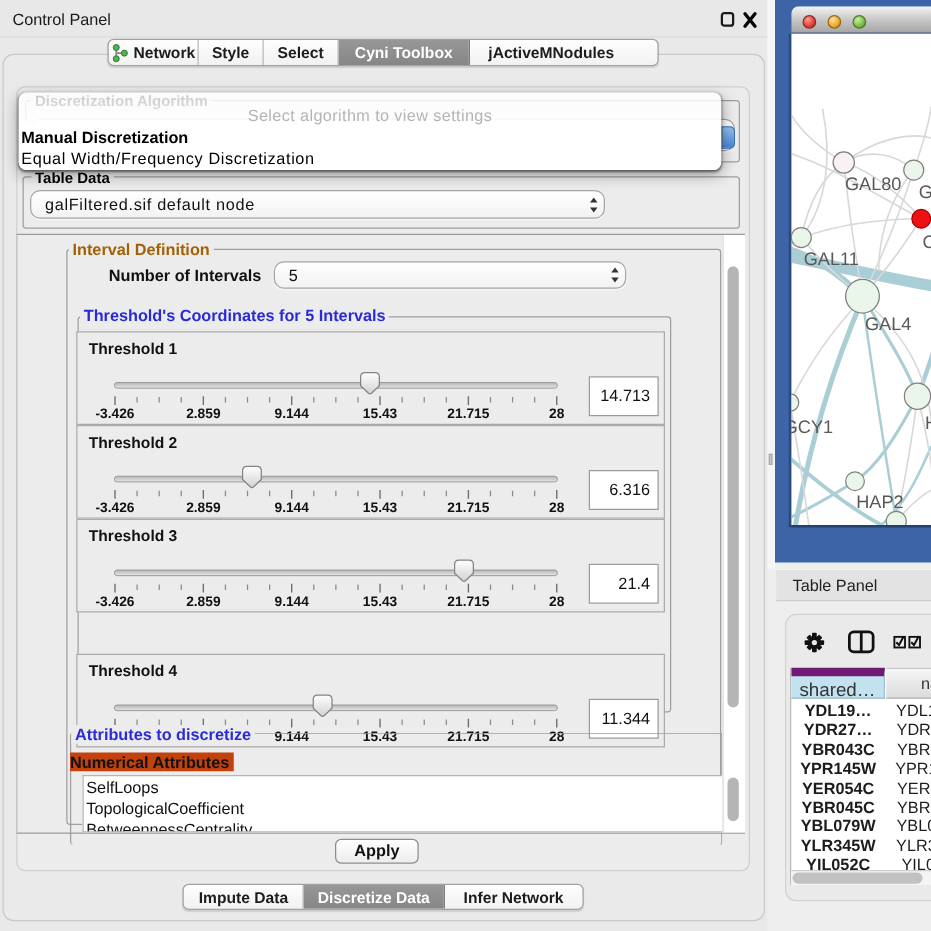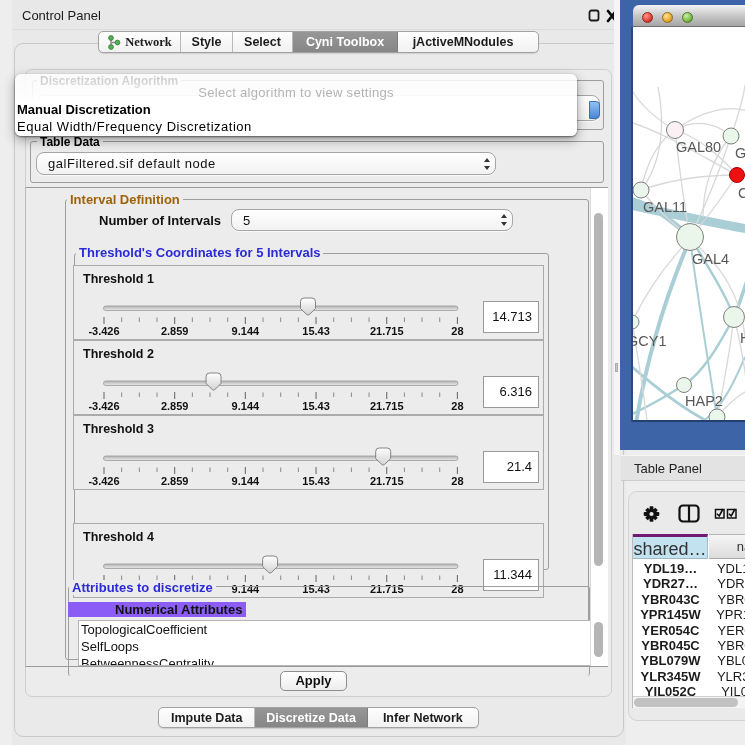--- a/index.html
+++ b/index.html
@@ -2,21 +2,21 @@
 <html><head>
 <meta charset="utf-8">
 <style>
 * { margin:0; padding:0; box-sizing:border-box; }
 html,body { width:745px; height:745px; overflow:hidden; background:#eeeeee;
   font-family:"Liberation Sans", sans-serif; }
 .abs { position:absolute; }
 #stage { position:relative; width:745px; height:745px; }
 
 
-#leftpanel { left:12px; top:0; width:614px; height:745px; background:#e9e9e9; }
+#leftpanel { left:0; top:0; width:614px; height:745px; background:#e9e9e9; }
 #titlebar { left:0; top:0; width:614px; height:30px; background:#e8e8e8; border-bottom:1px solid #dcdcdc; }
 #titlebar .t { position:absolute; left:10px; top:8px; font-size:13px; color:#1a1a1a; }
 #outerpanel { left:2px; top:43px; width:610px; height:694px; border:1px solid #c9c9c9; border-radius:9px; background:#eaeaea; }
 #innerpane { left:13px; top:69px; width:587px; height:628px; border:1px solid #cfcfcf; border-radius:7px; background:#ececec; }
 
 
 .capsule { display:flex; border:1px solid #a2a2a2; border-radius:5px; overflow:hidden;
   background:linear-gradient(#fefefe,#f1f1f1); box-shadow:0 1px 1px rgba(0,0,0,0.12); }
 .seg { display:flex; align-items:center; justify-content:center; font-size:12.5px; font-weight:bold;
   color:#1c1c1c; border-right:1px solid #b9b9b9; height:100%; }
@@ -74,22 +74,22 @@
 #nettitle { left:13px; top:5px; width:112px; height:22px; border-top-left-radius:6px;
   background:linear-gradient(#f4f4f4,#c4c4c4 55%,#a6a6a6); border-bottom:1px solid #6f6f6f; }
 .light { position:absolute; top:7px; width:11px; height:11px; border-radius:50%; }
 #netcanvas { left:13px; top:27px; width:112px; height:393px; background:#ffffff; }
 #tpbar { left:621px; top:455px; width:124px; height:26px; background:#e3e3e3;
   border-top:1px solid #f5f5f5; border-bottom:1px solid #cdcdcd; }
 #tpbar span { position:absolute; left:13px; top:5px; font-size:13px; color:#222; }
 #tablebox { left:628px; top:491px; width:130px; height:230px; border:1px solid #d2d2d2; border-radius:9px; background:#eaeaea; }
 #thetable { left:632px; top:534px; width:121px; height:174px; background:#ffffff; border-left:1px solid #bbb; overflow:hidden; }
 .hdr1 { position:absolute; left:0; top:0; width:75px; height:25px; background:#c3e2f0;
-  border-right:1px solid #a2bfcb; border-top:3px solid #701a75; border-bottom:1px solid #9fb8c2;
-  font-size:18px; color:#333; text-align:center; line-height:24px; }
+  border-right:1px solid #a2bfcb; border-top:7px solid #701a75; border-bottom:1px solid #9fb8c2;
+  font-size:15px; color:#333; text-align:center; line-height:24px; }
 .hdr2 { position:absolute; left:76px; top:0; width:88px; height:25px; background:linear-gradient(#f6f6f6,#dcdcdc);
   border-top:1px solid #b5b5b5; border-bottom:1px solid #a8a8a8; font-size:13px; color:#333;
   text-align:center; line-height:24px; }
 .trow { position:absolute; width:200px; height:16px; font-size:13px; color:#1c1c1c; }
 .trow b1 { position:absolute; left:0; width:75px; text-align:center; font-weight:bold; display:block; }
 .trow b2 { position:absolute; left:76px; width:75px; text-align:center; font-weight:normal; display:block; }
 #hscroll { position:absolute; left:0; top:162px; width:121px; height:12px; background:#f4f4f4; border-top:1px solid #cfcfcf; }
 #hscroll div { position:absolute; left:1px; top:1px; width:104px; height:9px; background:#c1c1c1; border-radius:4.5px; }
 </style>
 </head>
@@ -103,21 +103,21 @@
 
     <svg class="abs" style="left:575px;top:8px;" width="34" height="16" viewBox="0 0 34 16">
       <rect x="2.5" y="2.5" width="9" height="10" rx="2" fill="none" stroke="#1a1a1a" stroke-width="1.8"></rect>
       <path d="M21 3 L29 13 M29 3 L21 13" stroke="#0a0a0a" stroke-width="2.7" stroke-linecap="round"></path>
     </svg>
 
     <div class="abs" id="outerpanel"></div>
     <div class="abs" id="innerpane"></div>
 
     <div class="abs capsule" id="toptabs">
-      <div class="seg" style="width:82px;font-family:Liberation Serif, serif;">
+      <div class="seg" style="width:72px;">
         <svg width="14" height="17" viewBox="0 0 14 17" style="margin-right:4px;">
           <path d="M4 4 L4 13 M4 8.5 L10 8.5" stroke="#8a8a8a" stroke-width="1.4" fill="none"></path>
           <circle cx="4" cy="4" r="2.4" fill="#55b055" stroke="#2e7d32" stroke-width="0.8"></circle>
           <circle cx="4" cy="13" r="2.4" fill="#55b055" stroke="#2e7d32" stroke-width="0.8"></circle>
           <circle cx="10.5" cy="8.5" r="2.4" fill="#55b055" stroke="#2e7d32" stroke-width="0.8"></circle>
         </svg>
         Network</div>
       <div class="seg" style="width:52px;">Style</div>
       <div class="seg" style="width:60px;">Select</div>
       <div class="seg sel" style="width:105px;">Cyni Toolbox</div>
@@ -329,24 +329,24 @@
             <text x="312.71999999999997" y="68.5" text-anchor="middle" font-size="11" font-weight="bold" fill="#111" font-family="Liberation Sans, sans-serif">21.715</text>
             <text x="383.4" y="68.5" text-anchor="middle" font-size="11" font-weight="bold" fill="#111" font-family="Liberation Sans, sans-serif">28</text>
             <path d="M 188.5955259975816 35.5 Q 188.5955259975816 32 192.0955259975816 32 L 200.0955259975816 32 Q 203.5955259975816 32 203.5955259975816 35.5 L 203.5955259975816 42.5 L 197.2955259975816 48.6 Q 196.0955259975816 49.6 194.89552599758161 48.6 L 188.5955259975816 42.5 Z" fill="url(#th4)" stroke="#838383" stroke-width="1"></path>
           </svg>
           <div class="vbox">11.344</div>
         </div>
       </div>
 
     <div class="group" style="left:56px; top:586px; width:522px; height:90px; border-bottom:none;"></div>
     <div class="gtitle" style="left:57px; top:580px; color:#2a2ad8; font-size:13px; font-weight:bold;">Attributes to discretize</div>
-    <div class="abs" style="left:56px; top:602px; font-size:13px; font-weight:bold; color:#111; background:#8b5cf6; padding-right:4px;padding-left:47px;">Numerical Attributes</div>
+    <div class="abs" style="left:56px; top:602px; font-size:13px; font-weight:bold; color:#111; background:#c2410c; padding-right:4px;">Numerical Attributes</div>
     <div class="abs" id="attrlist">
+      <div>SelfLoops</div>
       <div>TopologicalCoefficient</div>
-      <div>SelfLoops</div>
       <div>BetweennessCentrality</div>
     </div>
 
     <div class="abs" id="sbcol">
       <div class="sbthumb" style="top:25px; height:353px;"></div>
       <div class="sbthumb" style="top:434px; height:35px;"></div>
     </div>
 
     <div class="abs" id="applybtn">Apply</div>
 

